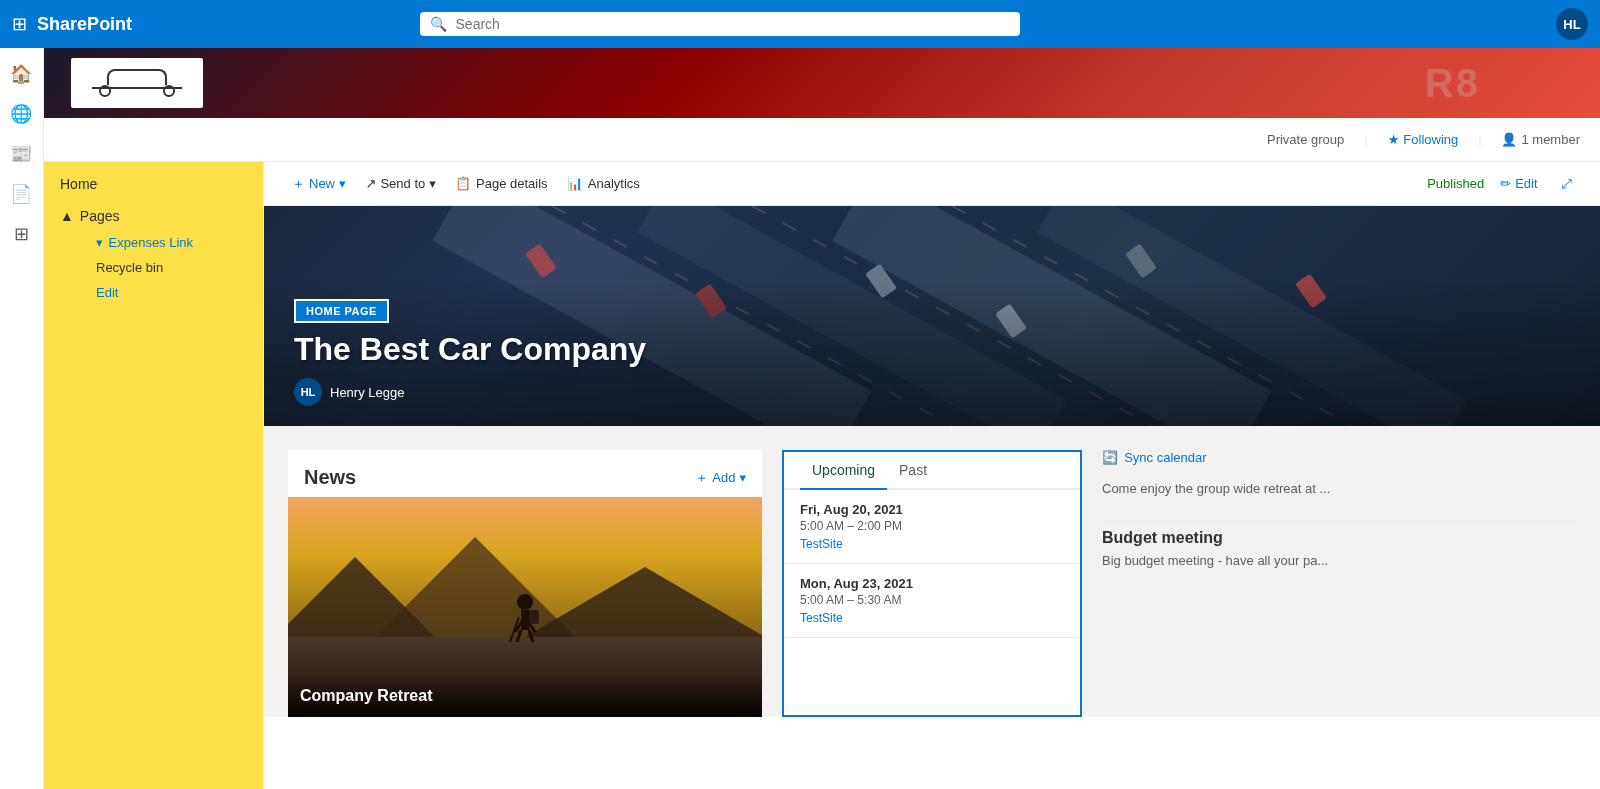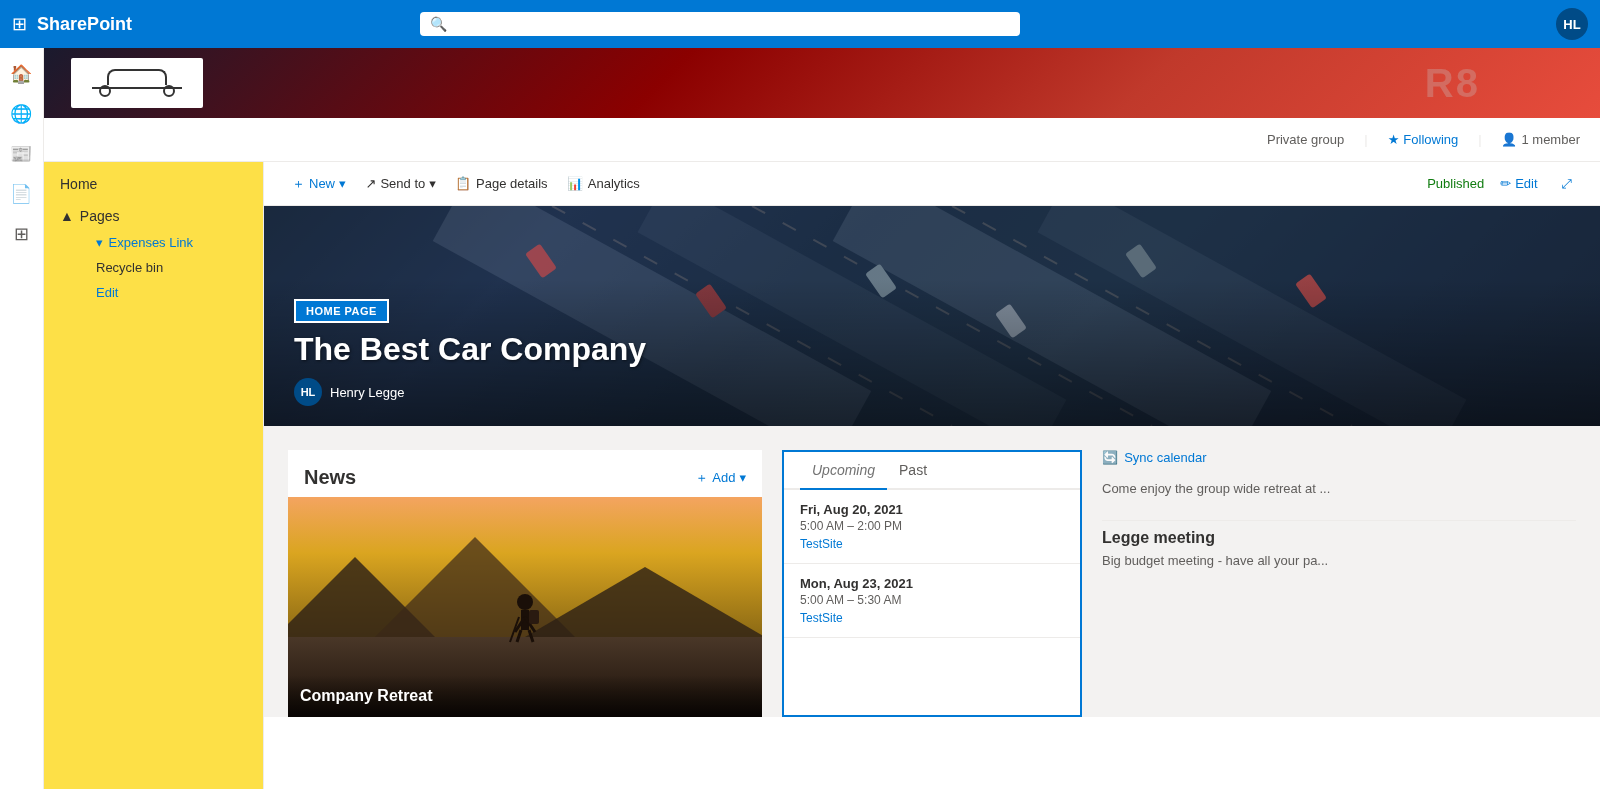--- a/index.html
+++ b/index.html
@@ -204,21 +204,21 @@
     .events-section {
       background: white; border: 2px solid #0078d4; padding: 0;
     }
     .events-tabs {
       display: flex; border-bottom: 2px solid #edebe9; padding: 0 16px;
     }
     .events-tab {
       padding: 10px 12px; font-size: 14px; cursor: pointer; color: #605e5c;
       border-bottom: 2px solid transparent; margin-bottom: -2px;
     }
-    .events-tab.active { color: #737373; border-bottom-color: #0078d4; font-weight: 500; font-style: italic; }
+    .events-tab.active { color: #14532d; border-bottom-color: #0078d4; font-weight: 500; }
     .event-item { padding: 12px 16px; border-bottom: 1px solid #edebe9; }
     .event-date { font-size: 13px; font-weight: 600; color: #323130; margin-bottom: 2px; }
     .event-time { font-size: 12px; color: #605e5c; margin-bottom: 4px; }
     .event-link { font-size: 12px; color: #0078d4; cursor: pointer; }
 
     
     .right-column {}
     .sync-cal {
       display: flex; align-items: center; gap: 6px; color: #0078d4;
       font-size: 13px; cursor: pointer; margin-bottom: 16px;
@@ -236,20 +236,21 @@
     }
   </style>
 </head>
 <body>
 
 <div class="top-nav">
   <span class="top-nav-grid-icon">⊞</span>
   <span class="top-nav-brand">SharePoint</span>
   <div class="search-bar">
     <span class="search-icon">🔍</span>
+    <input class="search-input" type="text" placeholder="Search" style="">
   </div>
   <div class="top-nav-right">
     <div class="user-avatar">HL</div>
   </div>
 </div>
 
 <div class="left-sidebar">
   <div class="sidebar-icon">🏠</div>
   <div class="sidebar-icon">🌐</div>
   <div class="sidebar-icon">📰</div>
@@ -450,21 +451,21 @@
         <div class="right-column">
           <div class="sync-cal">
             <span>🔄</span>
             <span>Sync calendar</span>
           </div>
           <div class="event-card">
             <div class="event-card-desc">Come enjoy the group wide retreat at ...</div>
           </div>
           <hr class="divider">
           <div class="event-card">
-            <div class="event-card-title">Legge meeting</div>
+            <div class="event-card-title">Budget meeting</div>
             <div class="event-card-desc">Big budget meeting - have all your pa...</div>
           </div>
         </div>
 
       </div>
     </div>
   </div>
 </div>
 
 </body></html>

